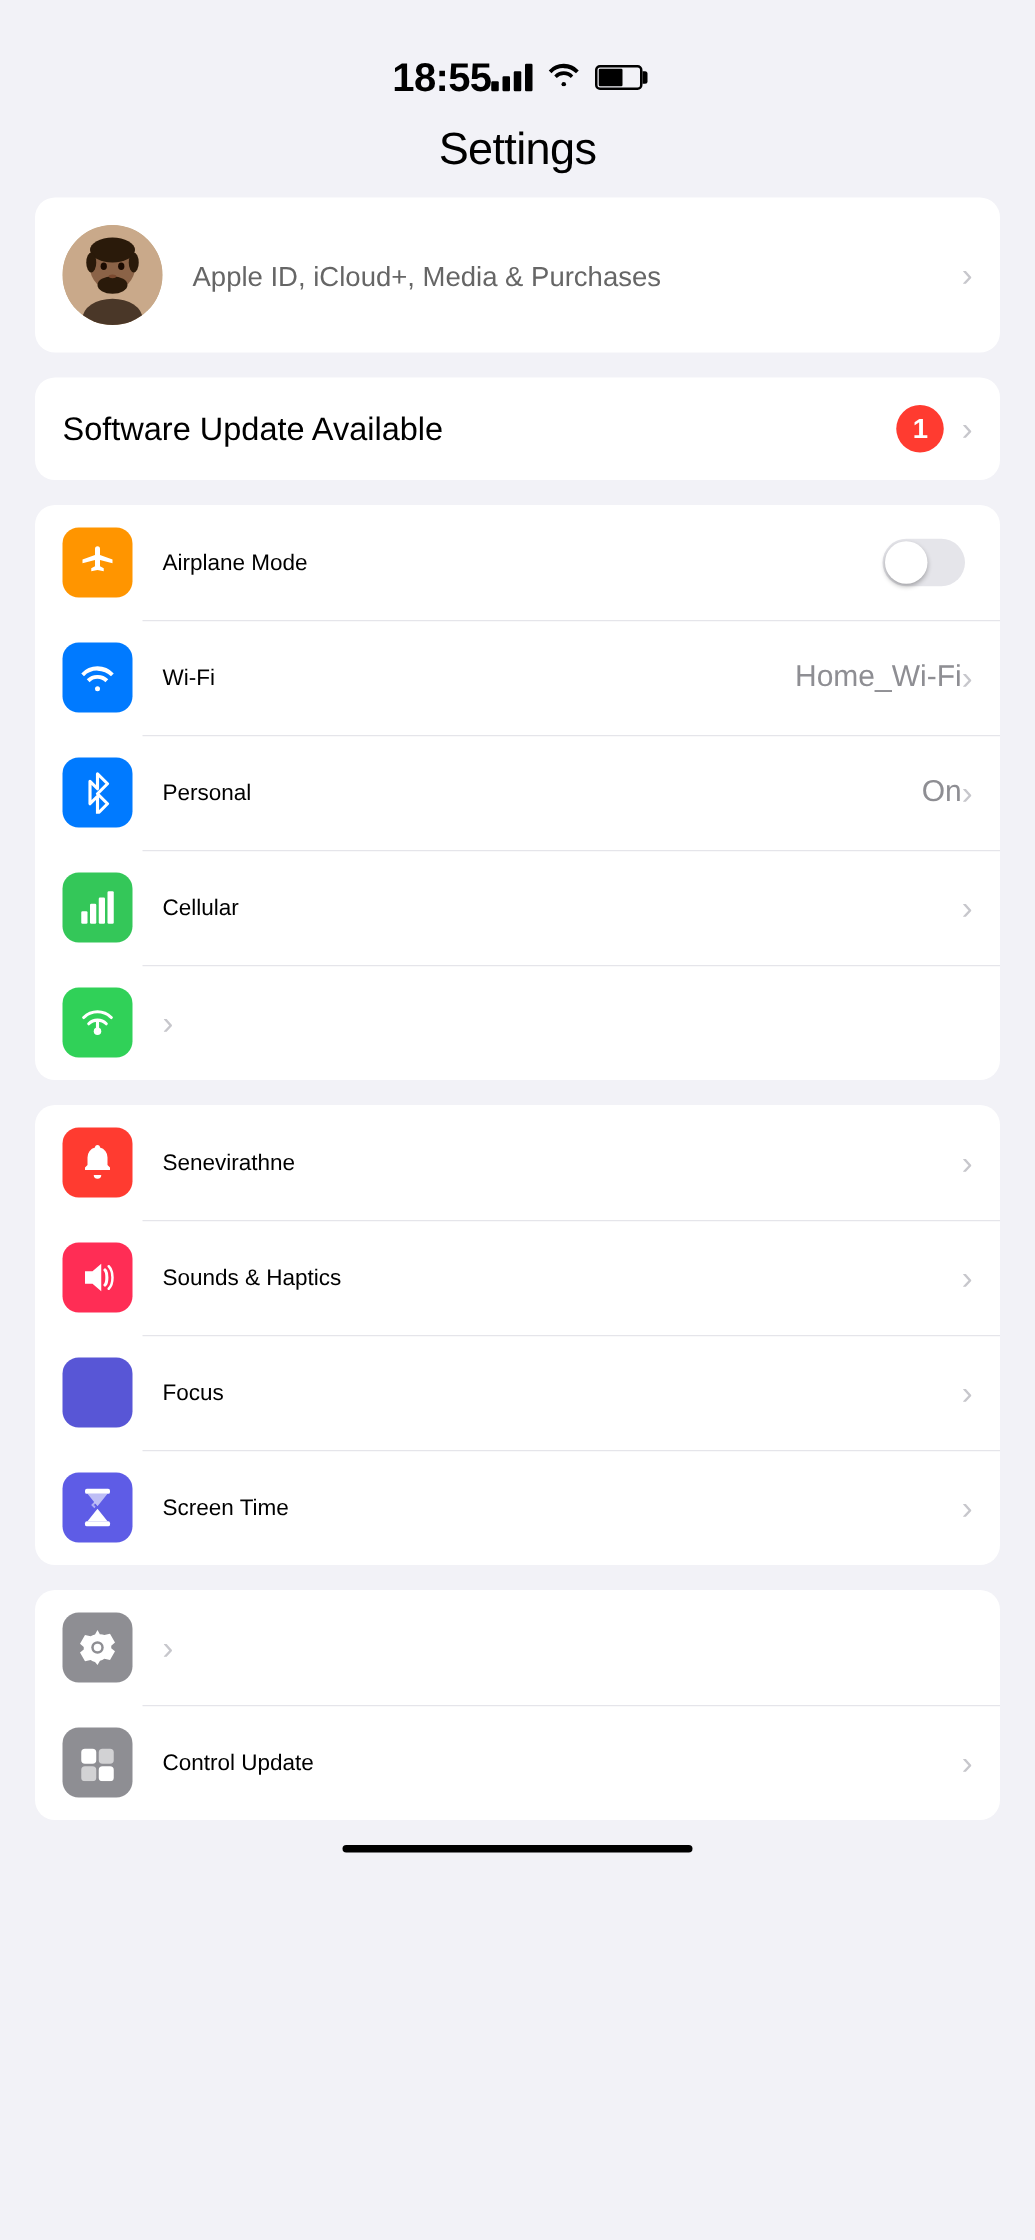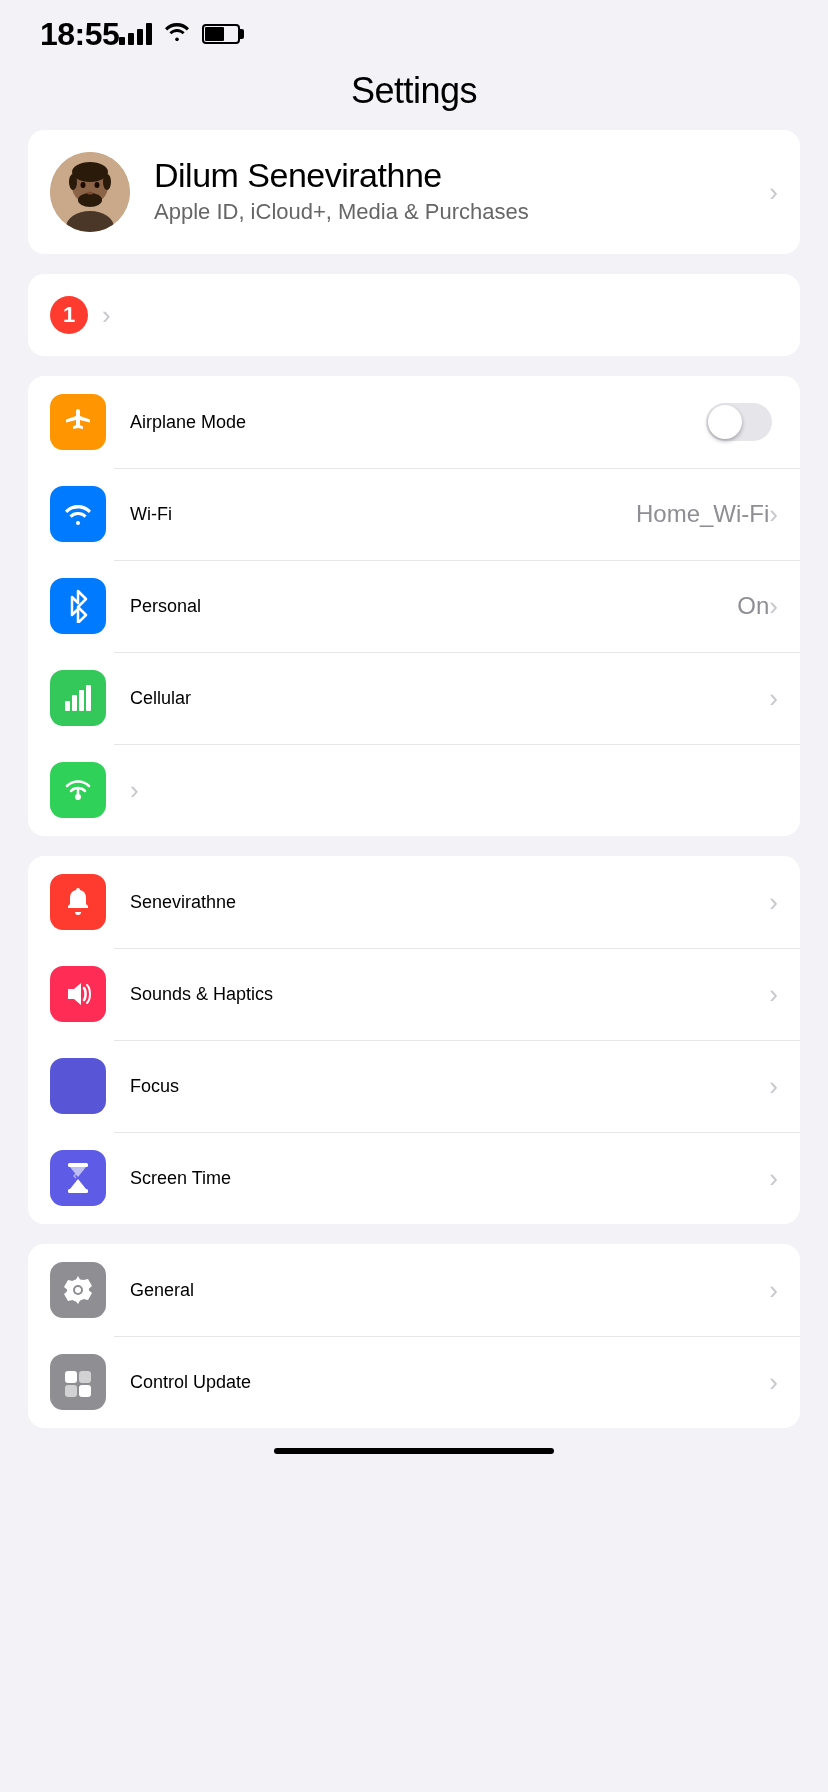--- a/index.html
+++ b/index.html
@@ -10,24 +10,25 @@
       min-height: 1792px;
       background-color: #F2F2F7;
       font-family: -apple-system, 'SF Pro Text', 'Helvetica Neue', Arial, sans-serif;
       color: #000;
       overflow-x: hidden;
     }
 
     
     .status-bar {
       display: flex;
-      justify-content: flex-start;
+      justify-content: center;
       align-items: center;
       padding: 18px 40px 10px 40px;
       height: 60px;
+      margin-top: 28px;
     }
     .status-time {
       font-size: 32px;
       font-weight: 600;
       letter-spacing: -0.5px;
     }
     .status-icons {
       display: flex;
       align-items: center;
       gap: 12px;
@@ -272,29 +273,29 @@
         <ellipse cx="57" cy="30" rx="4" ry="8" fill="#2a1a0a"></ellipse>
 
         <ellipse cx="40" cy="48" rx="12" ry="7" fill="#2a1a0a"></ellipse>
 
         <ellipse cx="33" cy="33" rx="2.5" ry="3" fill="#1a0a00"></ellipse>
         <ellipse cx="47" cy="33" rx="2.5" ry="3" fill="#1a0a00"></ellipse>
         <ellipse cx="40" cy="41" rx="3" ry="1.5" fill="#7a4a30"></ellipse>
       </svg>
     </div>
     <div class="profile-info">
-      <div class="profile-name">Dilum Senevirathne</div>
       <div class="profile-sub">Apple ID, iCloud+, Media &amp; Purchases</div>
     </div>
     <span class="chevron">›</span>
   </div>
 </div>
 
 <div class="card">
   <div class="update-row">
+    <span class="update-label">Software Update Available</span>
     <div class="badge">1</div>
     <span class="chevron">›</span>
   </div>
 </div>
 
 <div class="card">
 
   <div class="settings-row">
     <div class="row-icon icon-orange">
       <svg width="32" height="32" viewBox="0 0 32 32" fill="none">
@@ -413,21 +414,20 @@
 
   <div class="settings-row">
     <div class="row-icon icon-gray">
       <svg width="32" height="32" viewBox="0 0 32 32" fill="none">
         <circle cx="16" cy="16" r="4" fill="white"></circle>
         <path d="M16 2l-2 3.5a10 10 0 00-3.5 1.5L6 6l-4 7 3 2.5a10 10 0 000 1v1l-3 2.5 4 7 4.5-1a10 10 0 003.5 1.5L16 30l2-3.5a10 10 0 003.5-1.5L26 26l4-7-3-2.5a10 10 0 000-1v-1l3-2.5-4-7-4.5 1A10 10 0 0018 5.5L16 2z" fill="white" fill-rule="evenodd"></path>
         <circle cx="16" cy="16" r="5" fill="#8E8E93"></circle>
         <circle cx="16" cy="16" r="3" fill="white"></circle>
       </svg>
     </div>
-    <span class="row-label">General</span>
     <span class="chevron">›</span>
   </div>
 
   <div class="settings-row">
     <div class="row-icon icon-gray">
       <svg width="30" height="30" viewBox="0 0 30 30" fill="none">
         <rect x="2" y="4" width="12" height="12" rx="3" fill="white"></rect>
         <rect x="16" y="4" width="12" height="12" rx="3" fill="white" opacity="0.6"></rect>
         <rect x="2" y="18" width="12" height="12" rx="3" fill="white" opacity="0.6"></rect>
         <rect x="16" y="18" width="12" height="12" rx="3" fill="white"></rect>

